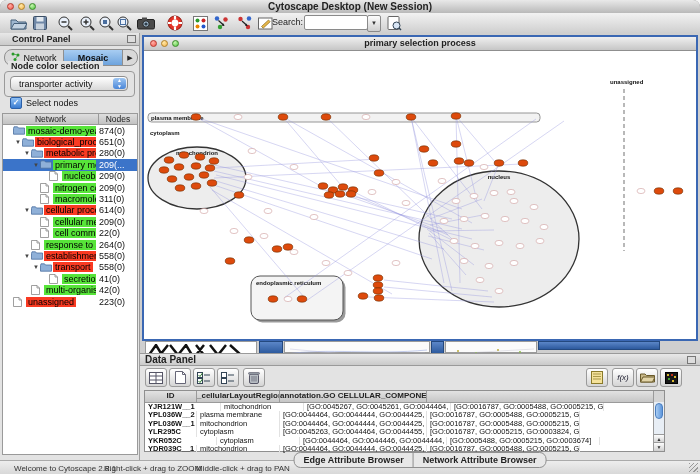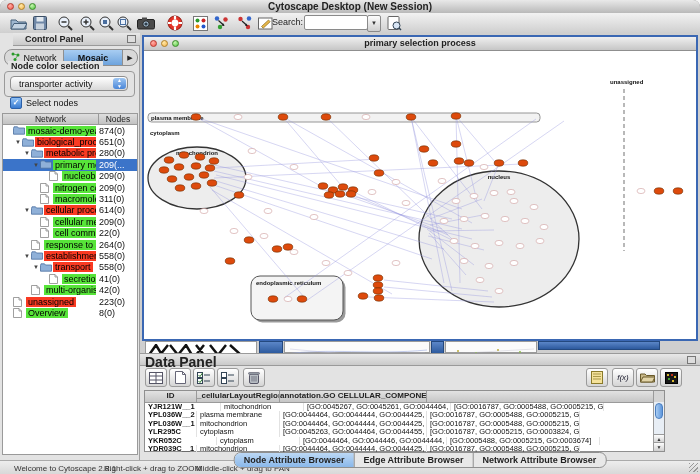--- a/index.html
+++ b/index.html
@@ -19,21 +19,21 @@
            border-bottom:1px solid #979797;}
   .tbi{position:absolute;top:1px;width:20px;height:18px;display:flex;align-items:center;justify-content:center;}
   #srch-lbl{position:absolute;left:272px;top:4px;font-size:9px;color:#222;}
   #srch-box{position:absolute;left:304px;top:2px;width:62px;height:13px;background:#fff;border:1px solid #8a8a8a;border-radius:2px;}
   #srch-box input{width:100%;height:100%;border:none;background:transparent;font-size:9px;padding:0 2px;box-sizing:border-box;outline:none;}
   #srch-drop{position:absolute;left:367px;top:2px;width:12px;height:15px;background:linear-gradient(#fdfdfd,#cfcfcf);
              border:1px solid #8a8a8a;border-radius:2px;font-size:6px;text-align:center;line-height:15px;color:#333;}
   
   #cpanel{left:0;top:33px;width:140px;height:427px;background:#e3e3e3;border-right:1px solid #a0a0a0;box-sizing:border-box;}
   #cp-title{position:absolute;left:0;top:0;width:139px;height:13px;background:linear-gradient(#e8e8e8,#cacaca);
-            border-bottom:1px solid #9a9a9a;font-size:9px;font-weight:bold;color:#222;padding:1px 0 0 12px;box-sizing:border-box;margin-left:13px;}
+            border-bottom:1px solid #9a9a9a;font-size:9px;font-weight:bold;color:#222;padding:1px 0 0 12px;box-sizing:border-box;}
   #cp-float{position:absolute;right:3px;top:2px;width:9px;height:8px;border:1px solid #777;background:#ddd;box-sizing:border-box;}
   #cp-tabs{position:absolute;left:4px;top:16px;width:132px;height:15px;display:flex;border:1px solid #8f8f8f;border-radius:8px;overflow:hidden;background:#d9d9d9;}
   .cp-tab{flex:1;display:flex;align-items:center;justify-content:center;gap:3px;font-size:9px;color:#111;border-right:1px solid #8f8f8f;}
   .cp-tab.sel{background:linear-gradient(#a8cdf2,#6da3dd);font-weight:bold;}
   #cp-tab-arrow{width:14px;display:flex;align-items:center;justify-content:center;font-size:7px;color:#222;}
   #cp-group{position:absolute;left:4px;top:38px;width:131px;height:26px;border:1px solid #9a9a9a;border-radius:4px;box-sizing:border-box;}
   #cp-group-lbl{position:absolute;left:8px;top:28px;background:#e3e3e3;padding:0 3px;font-size:9px;font-weight:bold;color:#222;text-align:right;}
   #cp-dd{position:absolute;left:10px;top:43px;width:118px;height:15px;background:linear-gradient(#ffffff,#d8d8d8);
          border:1px solid #8f8f8f;border-radius:4px;font-size:9px;color:#111;line-height:14px;padding-left:8px;box-sizing:border-box;}
   #cp-dd-btn{position:absolute;right:1px;top:1px;width:13px;height:11px;background:linear-gradient(#9ec6f2,#4a86d8);
@@ -63,21 +63,21 @@
   #net-title{width:100%;text-align:center;font-size:9px;font-weight:bold;color:#222;line-height:13px;}
   #net-canvas{position:relative;width:552px;height:288px;background:#fff;overflow:hidden;}
   .rlab{font:bold 6px "Liberation Sans",sans-serif;fill:#111;}
   
   .sliver{position:absolute;top:308px;height:13px;box-sizing:border-box;}
   .sliver.blue{background:linear-gradient(#5b86c8,#2d5a9e);border:1px solid #24497f;}
   .sliver.lite{background:#fbfbfb;border:1px solid #9a9a9a;height:12px;}
   
   #dpanel{left:140px;top:353px;width:560px;height:107px;background:#e3e3e3;border-top:1px solid #9a9a9a;box-sizing:border-box;}
   #dp-title{position:absolute;left:0;top:0;width:560px;height:12px;background:linear-gradient(#e8e8e8,#cacaca);
-            border-bottom:1px solid #9a9a9a;font-size:14px;font-weight:bold;color:#222;padding-left:5px;box-sizing:border-box;}
+            border-bottom:1px solid #9a9a9a;font-size:10px;font-weight:bold;color:#222;padding-left:5px;box-sizing:border-box;}
   #dp-float{position:absolute;right:4px;top:2px;width:9px;height:8px;border:1px solid #777;background:#ddd;box-sizing:border-box;}
   .dpi{position:absolute;top:14px;width:22px;height:19px;background:linear-gradient(#ffffff,#d5d5d5);
        border:1px solid #9a9a9a;border-radius:3px;display:flex;align-items:center;justify-content:center;box-sizing:border-box;}
   #dp-table{position:absolute;left:4px;top:36px;width:521px;height:62px;background:#fff;border:1px solid #8f8f8f;box-sizing:border-box;}
   #dp-header{display:flex;height:11px;background:linear-gradient(#e2e2e2,#c6c6c6);border-bottom:1px solid #9a9a9a;}
   .dp-th{font-size:8px;font-weight:bold;color:#222;text-align:center;line-height:10px;border-right:1px solid #9a9a9a;
          overflow:hidden;white-space:nowrap;box-sizing:border-box;}
   .dp-tr{display:flex;height:8.4px;align-items:center;}
   .dp-td{font-size:7.5px;color:#111;white-space:nowrap;overflow:hidden;padding-left:3px;border-right:1px solid #e2e2e2;box-sizing:border-box;line-height:8.4px;}
   .dp-td.id{font-weight:bold;}
@@ -425,32 +425,20 @@
           <span style="flex: 0 0 auto; width: 2px;"></span>
           <span class="tarrow"></span>
           <span class="ticon">
             <svg width="9" height="10" viewBox="0 0 9 10">
               <path d="M0.5 0.5 H6 L8.5 3 V9.5 H0.5 Z" fill="#fff" stroke="#888" stroke-width="0.8"></path>
               <path d="M6 0.5 V3 H8.5" fill="none" stroke="#888" stroke-width="0.8"></path>
             </svg>
           </span>
           <span class="tlabel" style="background: rgb(249, 58, 34);">unassigned</span>
           <span class="tcount">223(0)</span>
-        </div>
-        <div class="trow">
-          <span style="flex: 0 0 auto; width: 2px;"></span>
-          <span class="tarrow"></span>
-          <span class="ticon">
-            <svg width="9" height="10" viewBox="0 0 9 10">
-              <path d="M0.5 0.5 H6 L8.5 3 V9.5 H0.5 Z" fill="#fff" stroke="#888" stroke-width="0.8"></path>
-              <path d="M6 0.5 V3 H8.5" fill="none" stroke="#888" stroke-width="0.8"></path>
-            </svg>
-          </span>
-          <span class="tlabel" style="background: rgb(87, 228, 57);">Overview</span>
-          <span class="tcount">8(0)</span>
         </div>
       </div>
   </div>
 
   <div id="mdi" class="abs">
     <div id="netwin">
       <div id="net-titlebar">
         <span class="tl t-red" style="top:3px;left:6px;background:radial-gradient(circle at 35% 30%,#ffb0a8,#f55b4e);border:1px solid #b5362c;box-sizing:border-box;"></span>
         <span class="tl t-yel" style="top:3px;left:17px;background:radial-gradient(circle at 35% 30%,#ffe9a8,#f5b54e);border:1px solid #b08026;box-sizing:border-box;"></span>
         <span class="tl t-grn" style="top:3px;left:28px;background:radial-gradient(circle at 35% 30%,#c8f5b0,#4fc93f);border:1px solid #3c8a2c;box-sizing:border-box;"></span>
@@ -740,21 +728,20 @@
           </div>
         </div>
       <div id="dp-corner"></div>
       <div id="dp-scroll">
         <div id="dp-thumb"></div>
         <div class="dp-arrow" style="bottom:8px;">▲</div>
         <div class="dp-arrow" style="bottom:0;">▼</div>
       </div>
     </div>
     <div id="dp-tabs">
-        <span class="dp-tab sel">Node Attribute Browser</span>
         <span class="dp-tab">Edge Attribute Browser</span>
         <span class="dp-tab">Network Attribute Browser</span>
       </div>
   </div>
 
   <div id="statusbar" class="abs">
     <span class="status-item" style="left:14px">Welcome to Cytoscape 2.8.1</span>
     <span class="status-item" style="left:104px">Right-click + drag to ZOOM</span>
     <span class="status-item" style="left:196px">Middle-click + drag to PAN</span>
     <span id="grip"></span>

